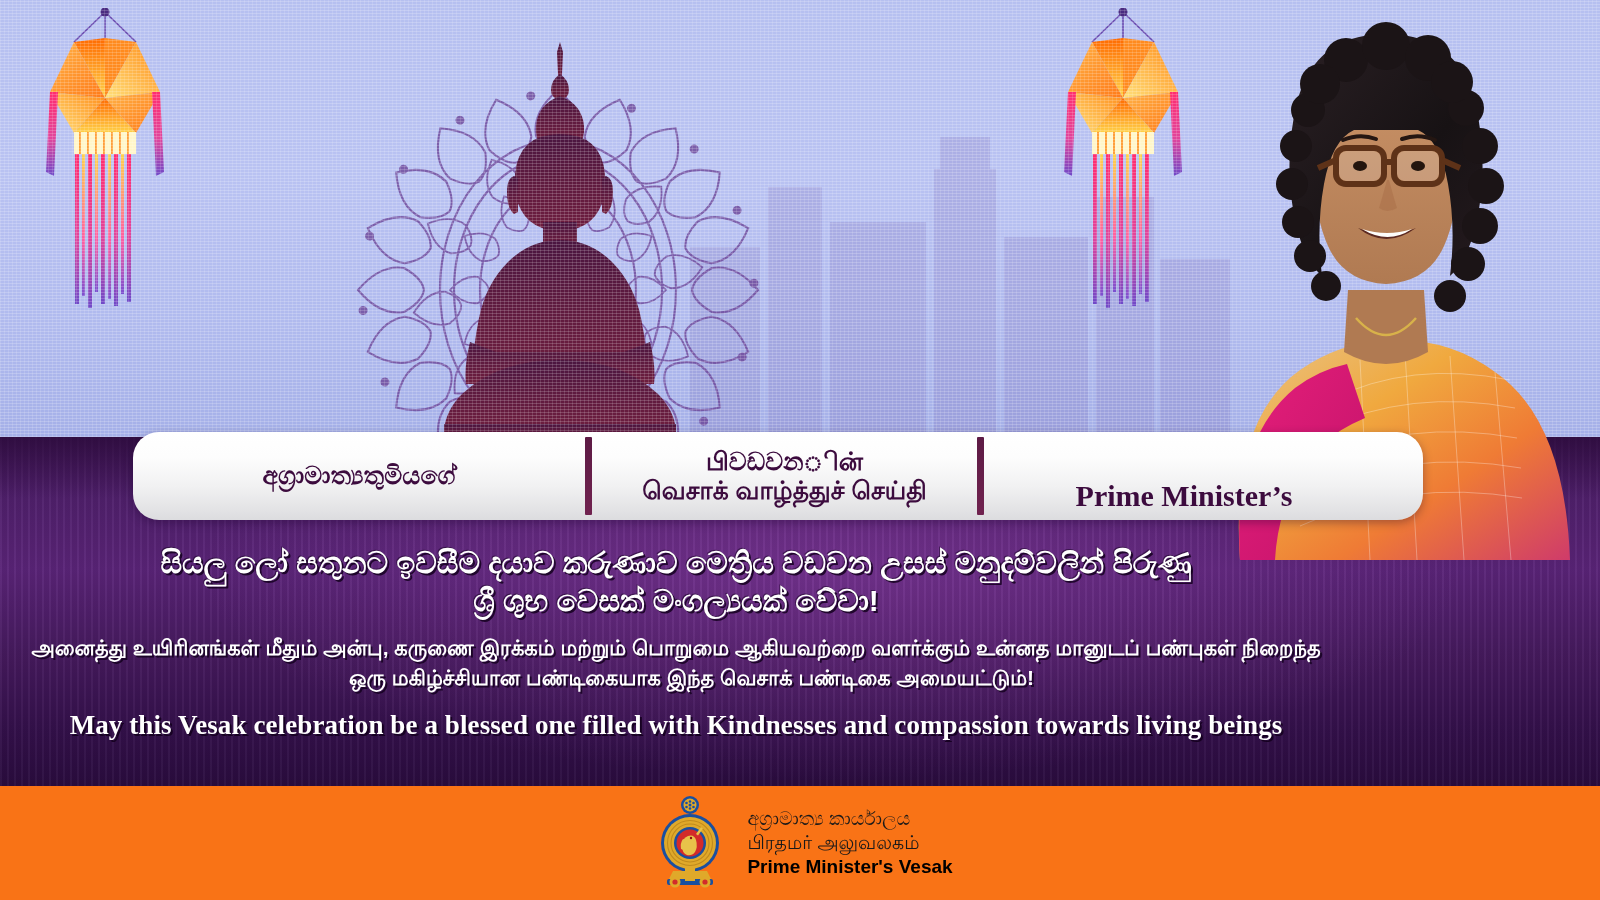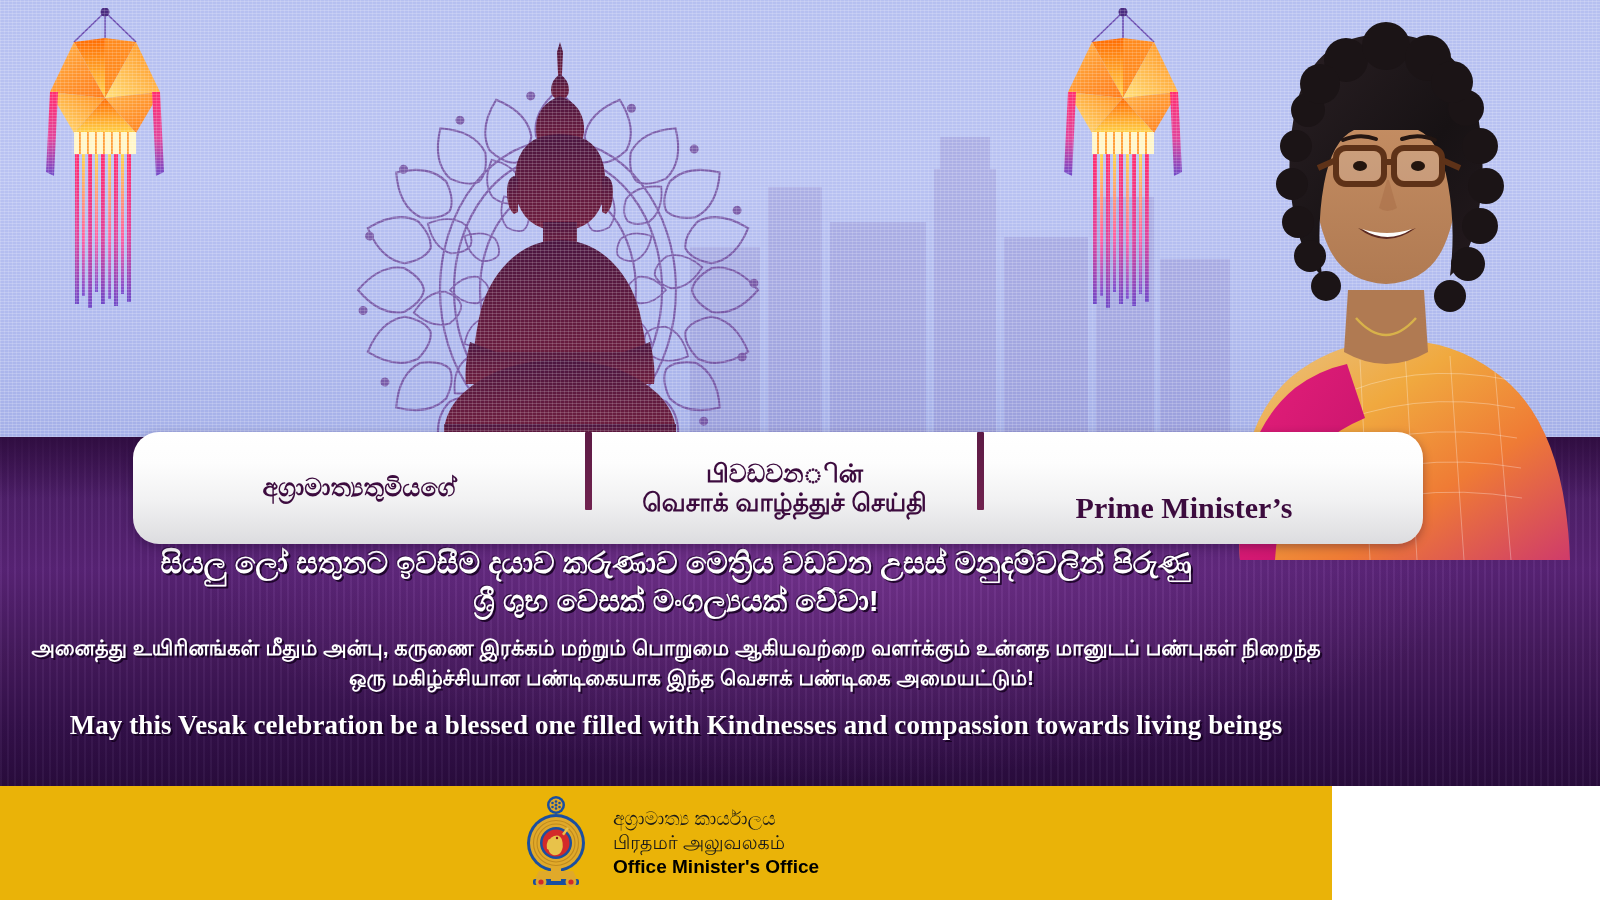--- a/index.html
+++ b/index.html
@@ -52,25 +52,25 @@
       linear-gradient(180deg,#4a1d63 0%,#50206c 18%,#5a2478 38%,#461a5e 62%,#33104a 85%,#2a0c3e 100%);
     overflow:hidden; }
   .msgarea::before{ content:""; position:absolute; inset:0;
     background:repeating-linear-gradient(90deg, rgba(255,255,255,.035) 0 2px, rgba(0,0,0,.05) 2px 7px);
     pointer-events:none; }
   .msgarea::after{ content:""; position:absolute; left:0; top:0; width:100%; height:62px;
     background:linear-gradient(180deg, rgba(40,8,55,.75) 0%, rgba(0,0,0,0) 100%);
     pointer-events:none; }
 
   
-  .banner{ position:absolute; left:133px; top:432px; width:1290px; height:112px;
+  .banner{ position:absolute; left:133px; top:432px; width:1290px; height:88px;
     border-radius:26px; z-index:12;
     background:linear-gradient(180deg,#ffffff 0%,#fdfdfd 28%,#f1f1f2 62%,#e3e3e5 88%,#dcdcdf 100%);
     box-shadow:0 3px 10px rgba(30,0,45,.35);
-    display:flex; }
+    display:flex; align-items:center; }
   .bcell{ flex:1 1 0; display:flex; flex-direction:column; align-items:center;
     justify-content:center; color:#3c0b3e; line-height:1.18; text-align:center; }
   .bcell.c1{ flex:0 0 452px; }
   .bcell.c2{ flex:0 0 385px; }
   .bcell.c3{ flex:0 0 400px; }
   .bsep{ width:7px; height:78px; background:linear-gradient(180deg,#5d1b45,#70224f);
     border-radius:1px; }
   .t-sin1{ font-size:25px; font-weight:700; letter-spacing:.2px; }
   .t-sin2{ font-size:25px; font-weight:700; margin-top:3px; }
   .t-tam1{ font-size:25px; font-weight:700; }
@@ -85,22 +85,22 @@
   .m-sin{ font-size:30px; font-weight:700; line-height:1.2;
     text-shadow:2px 2px 0 rgba(20,0,30,.85), -1px -1px 0 rgba(20,0,30,.5); }
   .m-sin .l2{ display:block; margin-top:2px; }
   .m-tam{ margin-top:14px; font-size:21px; font-weight:700; line-height:1.45;
     text-shadow:2px 2px 0 rgba(20,0,30,.85); }
   .m-en{ margin-top:16px; font-family:"Liberation Serif", serif;
     font-size:27px; font-weight:700; letter-spacing:.1px;
     text-shadow:2px 2px 0 rgba(20,0,30,.9); }
 
   
-  .footer{ position:absolute; left:0; top:786px; width:1332px; height:114px;
-    background:#eab308; display:flex; justify-content:center; }
+  .footer{ position:absolute; left:0; top:786px; width:1600px; height:114px;
+    background:#f97316; display:flex; justify-content:center; }
   .foot-inner{ display:flex; align-items:center; gap:14px; }
   .emblem{ width:86px; height:96px; }
   .emblem svg{ width:100%; height:100%; display:block; }
   .foot-txt{ line-height:1.28; color:#111; }
   .f1{ font-size:19px; font-weight:400; color:#1a1a1a; }
   .f2{ font-size:19px; font-weight:400; color:#1a1a1a; }
   .f3{ font-size:19px; font-weight:700; color:#000; }
 </style>
 </head>
 <body>
@@ -556,18 +556,18 @@
           <g fill="#d32a2a">
             <circle cx="28" cy="87" r="2.6"></circle>
               <circle cx="58" cy="87" r="2.6"></circle>
           </g>
           <rect x="38" y="72" width="10" height="14" fill="#e0a92a"></rect>
         </svg>
       </div>
       <div class="foot-txt">
         <div class="f1">අග්‍රාමාත්‍ය කාර්යාලය</div>
         <div class="f2">பிரதமர் அலுவலகம்</div>
-        <div class="f3">Office Minister's Office</div>
+        <div class="f3">Prime Minister's Vesak</div>
       </div>
     </div>
   </div>
 
 </div>
 
 </body></html>

